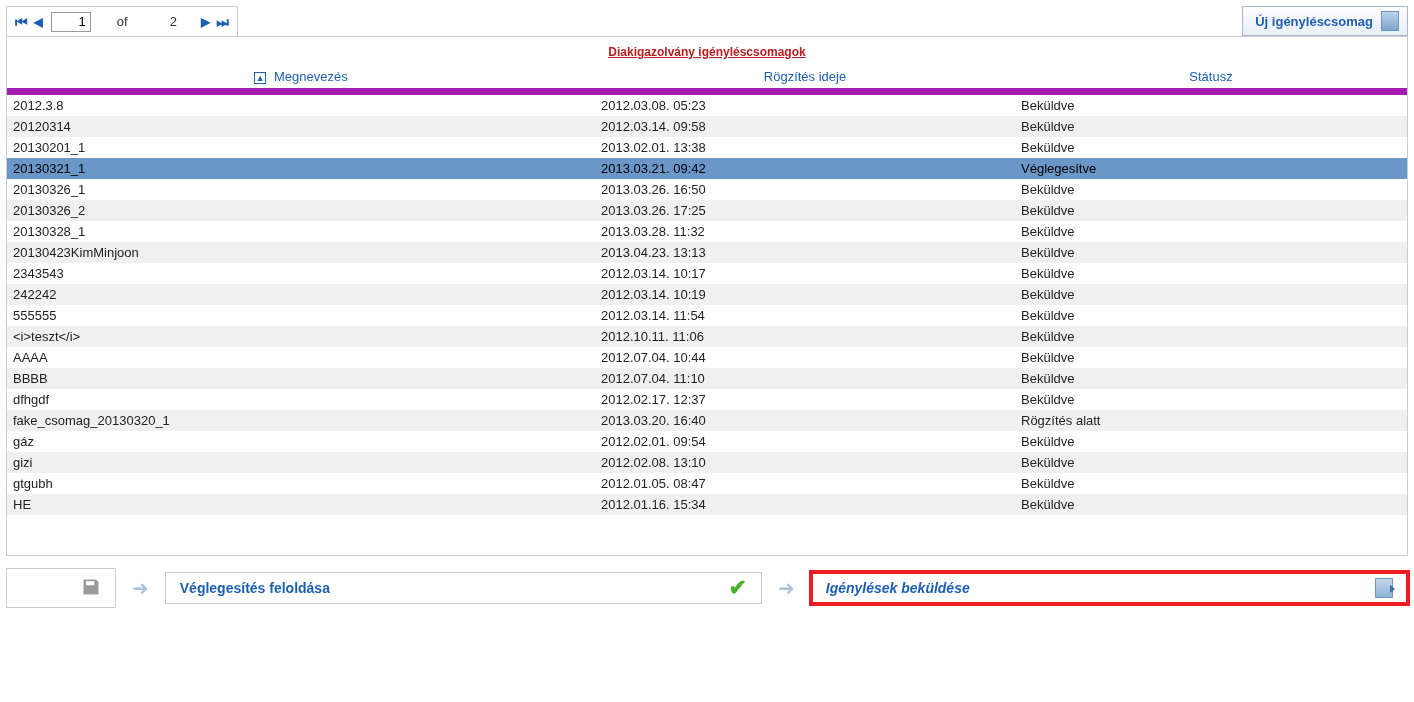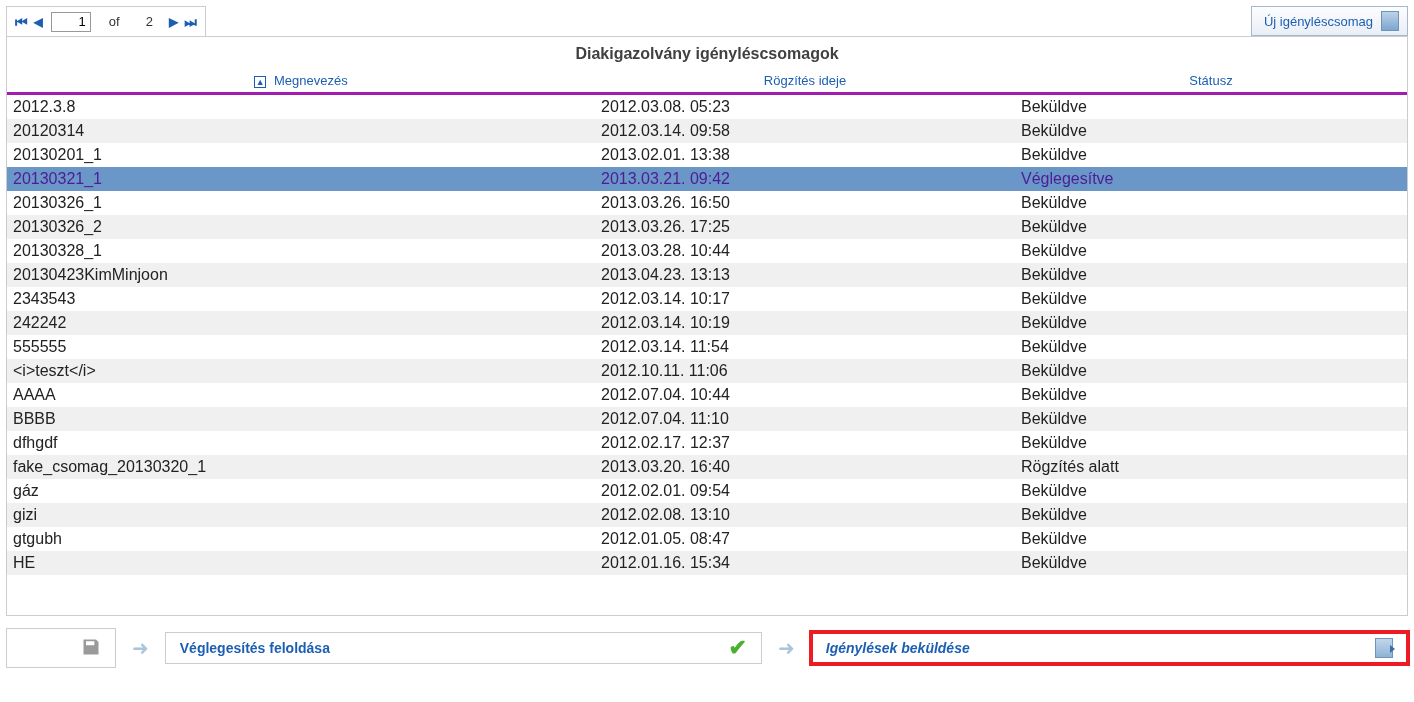--- a/index.html
+++ b/index.html
@@ -41,89 +41,90 @@
     width: 40px;
     text-align: right;
     border: 1px solid #999;
     height: 20px;
     font-size: 13px;
     padding: 0 4px;
     margin: 0 4px;
   }
   .page-of {
     color: #333;
-    margin: 0 12px;
+    margin: 0 20px;
   }
   .new-btn {
     display: flex;
     align-items: center;
     gap: 8px;
     border: 1px solid #a8b8cc;
     background: linear-gradient(#fdfdfe, #e9eef6);
     color: #1c5fb2;
-    font-weight: normal;
+    font-weight: bold;
     font-size: 13px;
     padding: 4px 8px 4px 12px;
     cursor: pointer;
     height: 30px;
   }
   .panel {
     margin: 0 6px 6px 6px;
     border: 1px solid #ccc;
     padding-bottom: 40px;
   }
   .panel-title {
     text-align: center;
-    color: #404040;
+    color: #b91c1c;
     font-weight: bold;
     padding: 8px 0 6px 0;
-    font-size: 16px;
+    font-size: 12px;
+    text-decoration: underline;
   }
   .table {
     width: 100%;
     border-collapse: collapse;
     table-layout: fixed;
   }
   .table th {
     color: #1c5fb2;
     font-weight: normal;
     text-align: center;
     padding: 4px 6px;
     font-size: 13px;
     background: #fff;
-    border-bottom: 3px solid #a21caf;
+    border-bottom: 7px solid #a21caf;
   }
   .table th.col-name { width: 42%; }
   .table th.col-date { width: 30%; }
   .table th.col-status { width: 28%; }
   .sort-ind {
     display: inline-block;
     width: 12px;
     height: 12px;
     border: 1px solid #1c5fb2;
     line-height: 10px;
     font-size: 9px;
     color: #1c5fb2;
     vertical-align: middle;
     margin-right: 4px;
     text-align: center;
   }
   .table td {
     padding: 3px 6px;
-    font-size: 16px;
+    font-size: 13px;
     color: #222;
     text-align: left;
   }
   .table tbody tr:nth-child(odd) { background: #fff; }
   .table tbody tr:nth-child(even) { background: #f0f0f0; }
   .table tbody tr.selected {
     background: #6a96c8 !important;
     color: #fff;
   }
-  .table tbody tr.selected td { color: #4c1d95; }
+  .table tbody tr.selected td { color: #000000; }
 
   .bottom-bar {
     display: flex;
     align-items: center;
     gap: 10px;
     padding: 6px 6px 10px 6px;
   }
   .save-box {
     width: 110px;
     height: 40px;
@@ -246,21 +247,21 @@
           <td>2013.03.26. 16:50</td>
           <td>Beküldve</td>
         </tr>
         <tr>
           <td>20130326_2</td>
           <td>2013.03.26. 17:25</td>
           <td>Beküldve</td>
         </tr>
         <tr>
           <td>20130328_1</td>
-          <td>2013.03.28. 10:44</td>
+          <td>2013.03.28. 11:32</td>
           <td>Beküldve</td>
         </tr>
         <tr>
           <td>20130423KimMinjoon</td>
           <td>2013.04.23. 13:13</td>
           <td>Beküldve</td>
         </tr>
         <tr>
           <td>2343543</td>
           <td>2012.03.14. 10:17</td>

